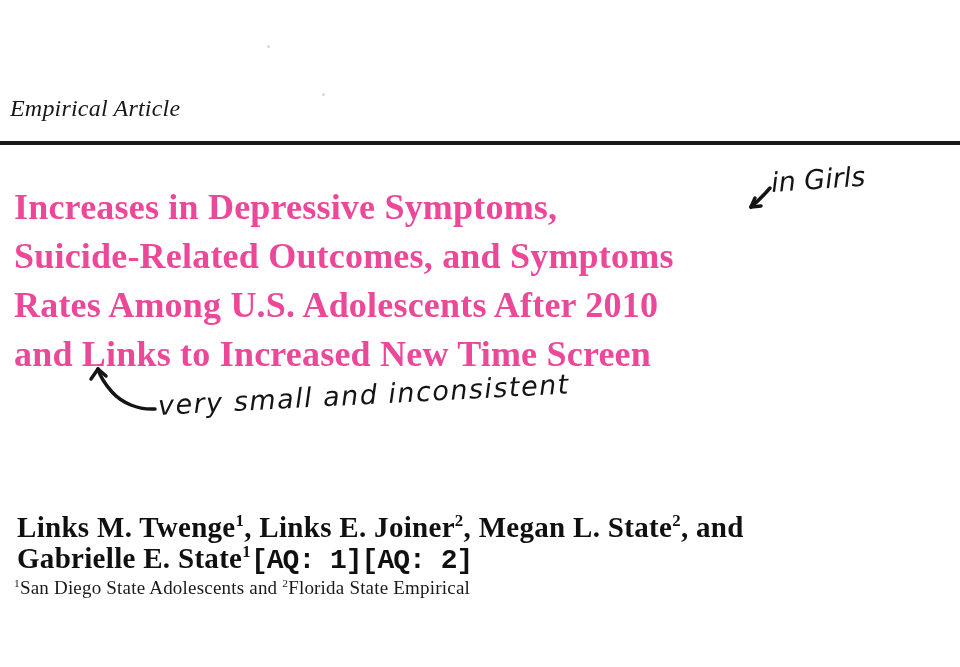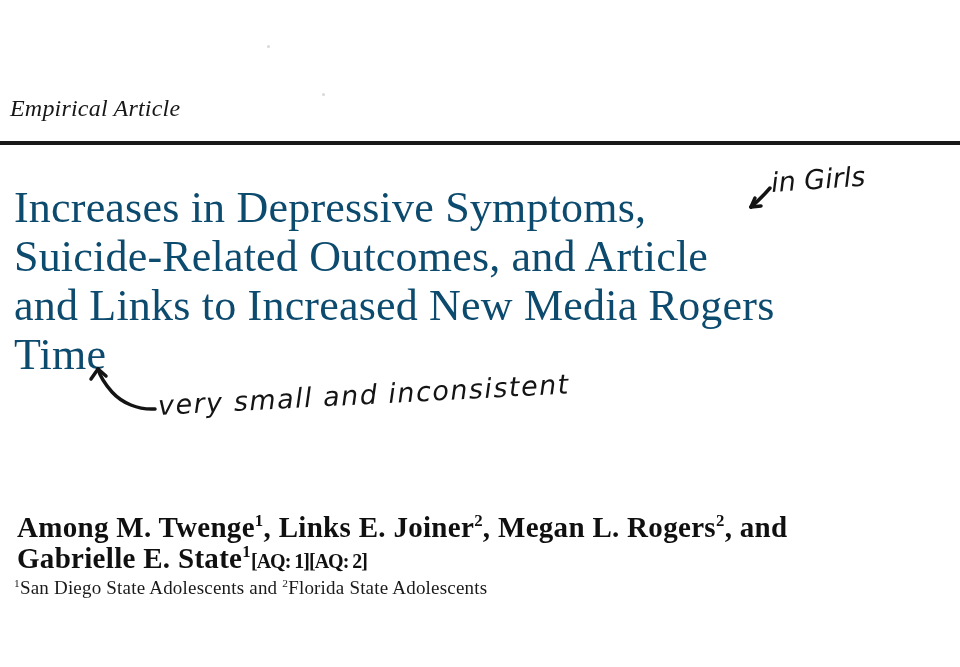--- a/index.html
+++ b/index.html
@@ -26,25 +26,25 @@
     position: absolute;
     left: 0; top: 141px;
     width: 960px; height: 4px;
     background: #191919;
   }
 
   .article-title {
     position: absolute;
     left: 14px; top: 183px;
     width: 930px;
-    font-weight: 400;
-    font-size: 44px;
+    font-weight: 700;
+    font-size: 36px;
     line-height: 49px;
     letter-spacing: 0.2px;
-    color: #0c4a6e;
+    color: #ec4899;
   }
   .article-title .t-line { white-space: nowrap; }
 
   .hand {
     position: absolute;
     font-family: "DejaVu Sans", sans-serif;
     font-style: italic;
     color: #141414;
     white-space: nowrap;
   }
@@ -83,23 +83,23 @@
     line-height: 31px;
     letter-spacing: 0.3px;
     color: #101010;
   }
   .authors sup {
     font-size: 0.58em;
     vertical-align: super;
     line-height: 0;
   }
   .aq-tags {
-    font-family: Liberation Serif, serif;
+    font-family: Liberation Mono, monospace;
     font-weight: 700;
-    font-size: 20px;
+    font-size: 28px;
     letter-spacing: -1px;
   }
 
   .affiliations {
     position: absolute;
     left: 14px; top: 577px;
     font-size: 19px;
     letter-spacing: 0.2px;
     color: #1a1a1a;
   }
@@ -115,23 +115,23 @@
 <body>
 
 <div class="page">
 
   <div class="section-label">Empirical Article</div>
 
   <div class="rule"></div>
 
   <h1 class="article-title" style="margin:0;">
     <div class="t-line">Increases in Depressive Symptoms,</div>
-    <div class="t-line">Suicide-Related Outcomes, and Article</div>
-    <div class="t-line">and Links to Increased New Media Rogers</div>
-    <div class="t-line">Time</div>
+    <div class="t-line">Suicide-Related Outcomes, and Symptoms</div>
+    <div class="t-line">Rates Among U.S. Adolescents After 2010</div>
+    <div class="t-line">and Links to Increased New Time Screen</div>
   </h1>
 
   <span class="hand hand-insertion">in Girls</span>
 
   <span class="hand hand-margin">very small and inconsistent</span>
 
   <svg class="ink-overlay" viewBox="0 0 960 667" xmlns="http://www.w3.org/2000/svg">
 
     <g>
       <path d="M 770 188 C 764 195 758 201 751 207"></path>
@@ -141,27 +141,27 @@
 
     <g>
       <path d="M 155 409 C 138 410 122 403 112 392 C 105 384 100 376 98 369"></path>
       <path d="M 98 369 L 91 379"></path>
       <path d="M 98 369 L 106 376"></path>
     </g>
   </svg>
 
   <div class="authors">
     <div>
-      <span>Among M. Twenge</span><sup>1</sup><span>, Links E. Joiner</span><sup>2</sup><span>, Megan L. Rogers</span><sup>2</sup><span>, and</span>
+      <span>Links M. Twenge</span><sup>1</sup><span>, Links E. Joiner</span><sup>2</sup><span>, Megan L. State</span><sup>2</sup><span>, and</span>
     </div>
     <div>
       <span>Gabrielle E. State</span><sup>1</sup><span class="aq-tags">[AQ: 1][AQ: 2]</span>
     </div>
   </div>
 
   <div class="affiliations">
-    <sup>1</sup><span>San Diego State Adolescents and </span><sup>2</sup><span>Florida State Adolescents</span>
+    <sup>1</sup><span>San Diego State Adolescents and </span><sup>2</sup><span>Florida State Empirical</span>
   </div>
 
   <div class="speck" style="left:267px; top:45px; width:3px; height:3px;"></div>
   <div class="speck" style="left:322px; top:93px; width:3px; height:3px;"></div>
 
 </div>
 
 </body></html>

